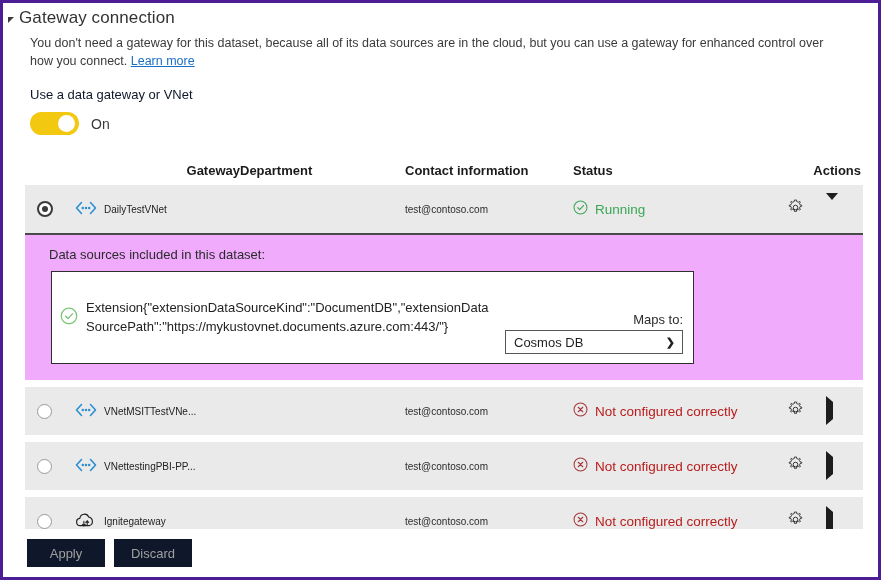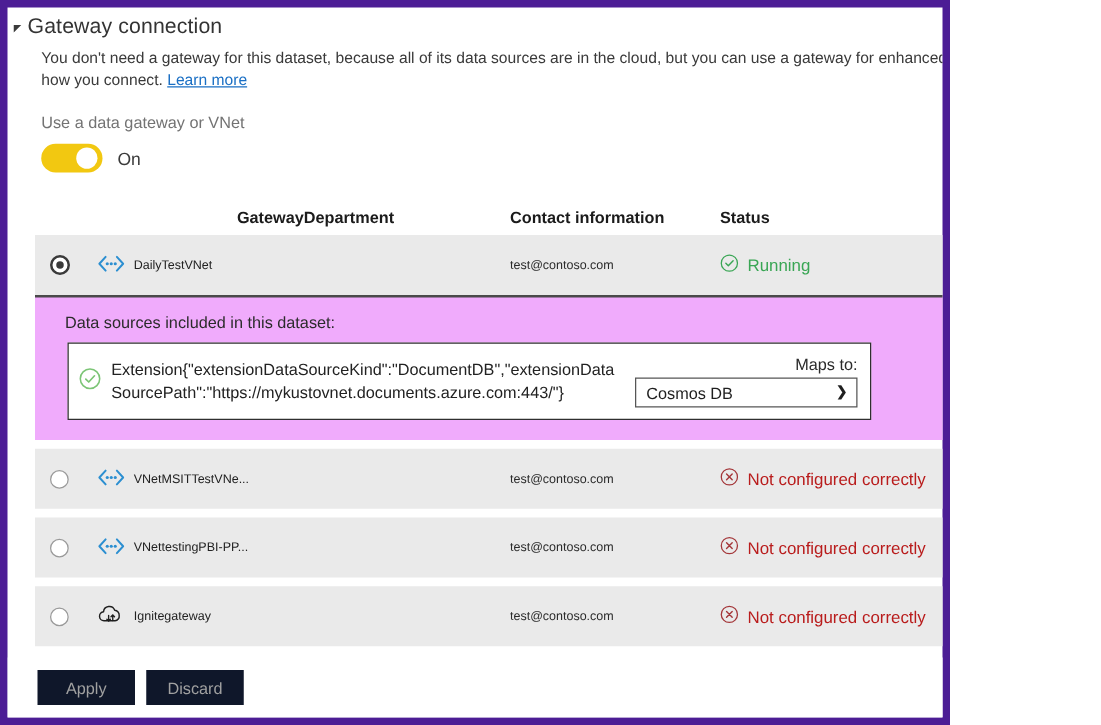--- a/index.html
+++ b/index.html
@@ -7,25 +7,25 @@
     padding: 0;
     background: #ffffff;
   }
   body {
     font-family: "Liberation Sans", sans-serif;
     -webkit-font-smoothing: antialiased;
   }
 
   .screen {
     position: relative;
-    width: 760px;
+    width: 881px;
     height: 580px;
     box-sizing: border-box;
     background: #ffffff;
-    border: 6px solid #4c1d95;
+    border: 3px solid #4c1d95;
     overflow: hidden;
   }
 
   
   .section-head {
     display: flex;
     align-items: center;
     gap: 5px;
     padding: 5px 0 0 5px;
   }
@@ -52,21 +52,21 @@
     color: #3a3a3a;
   }
   .desc a {
     color: #1a6fc4;
     text-decoration: underline;
   }
 
   .subhead {
     margin: 17px 0 0 27px;
     font-size: 13px;
-    color: #737373;
+    color: #0f172a;
   }
 
   
   .toggle-row {
     display: flex;
     align-items: center;
     gap: 12px;
     margin: 10px 0 0 27px;
   }
   .toggle {
@@ -233,20 +233,21 @@
     color: #222222;
     word-break: break-all;
     max-width: 430px;
   }
   .maps-wrap {
     flex: 0 0 auto;
     display: flex;
     flex-direction: column;
     align-items: flex-end;
     margin-left: 10px;
+    margin-top: 31px;
   }
   .maps-label {
     font-size: 13px;
     color: #2b2b2b;
     margin-bottom: 3px;
   }
   .select {
     width: 178px;
     height: 24px;
     box-sizing: border-box;

